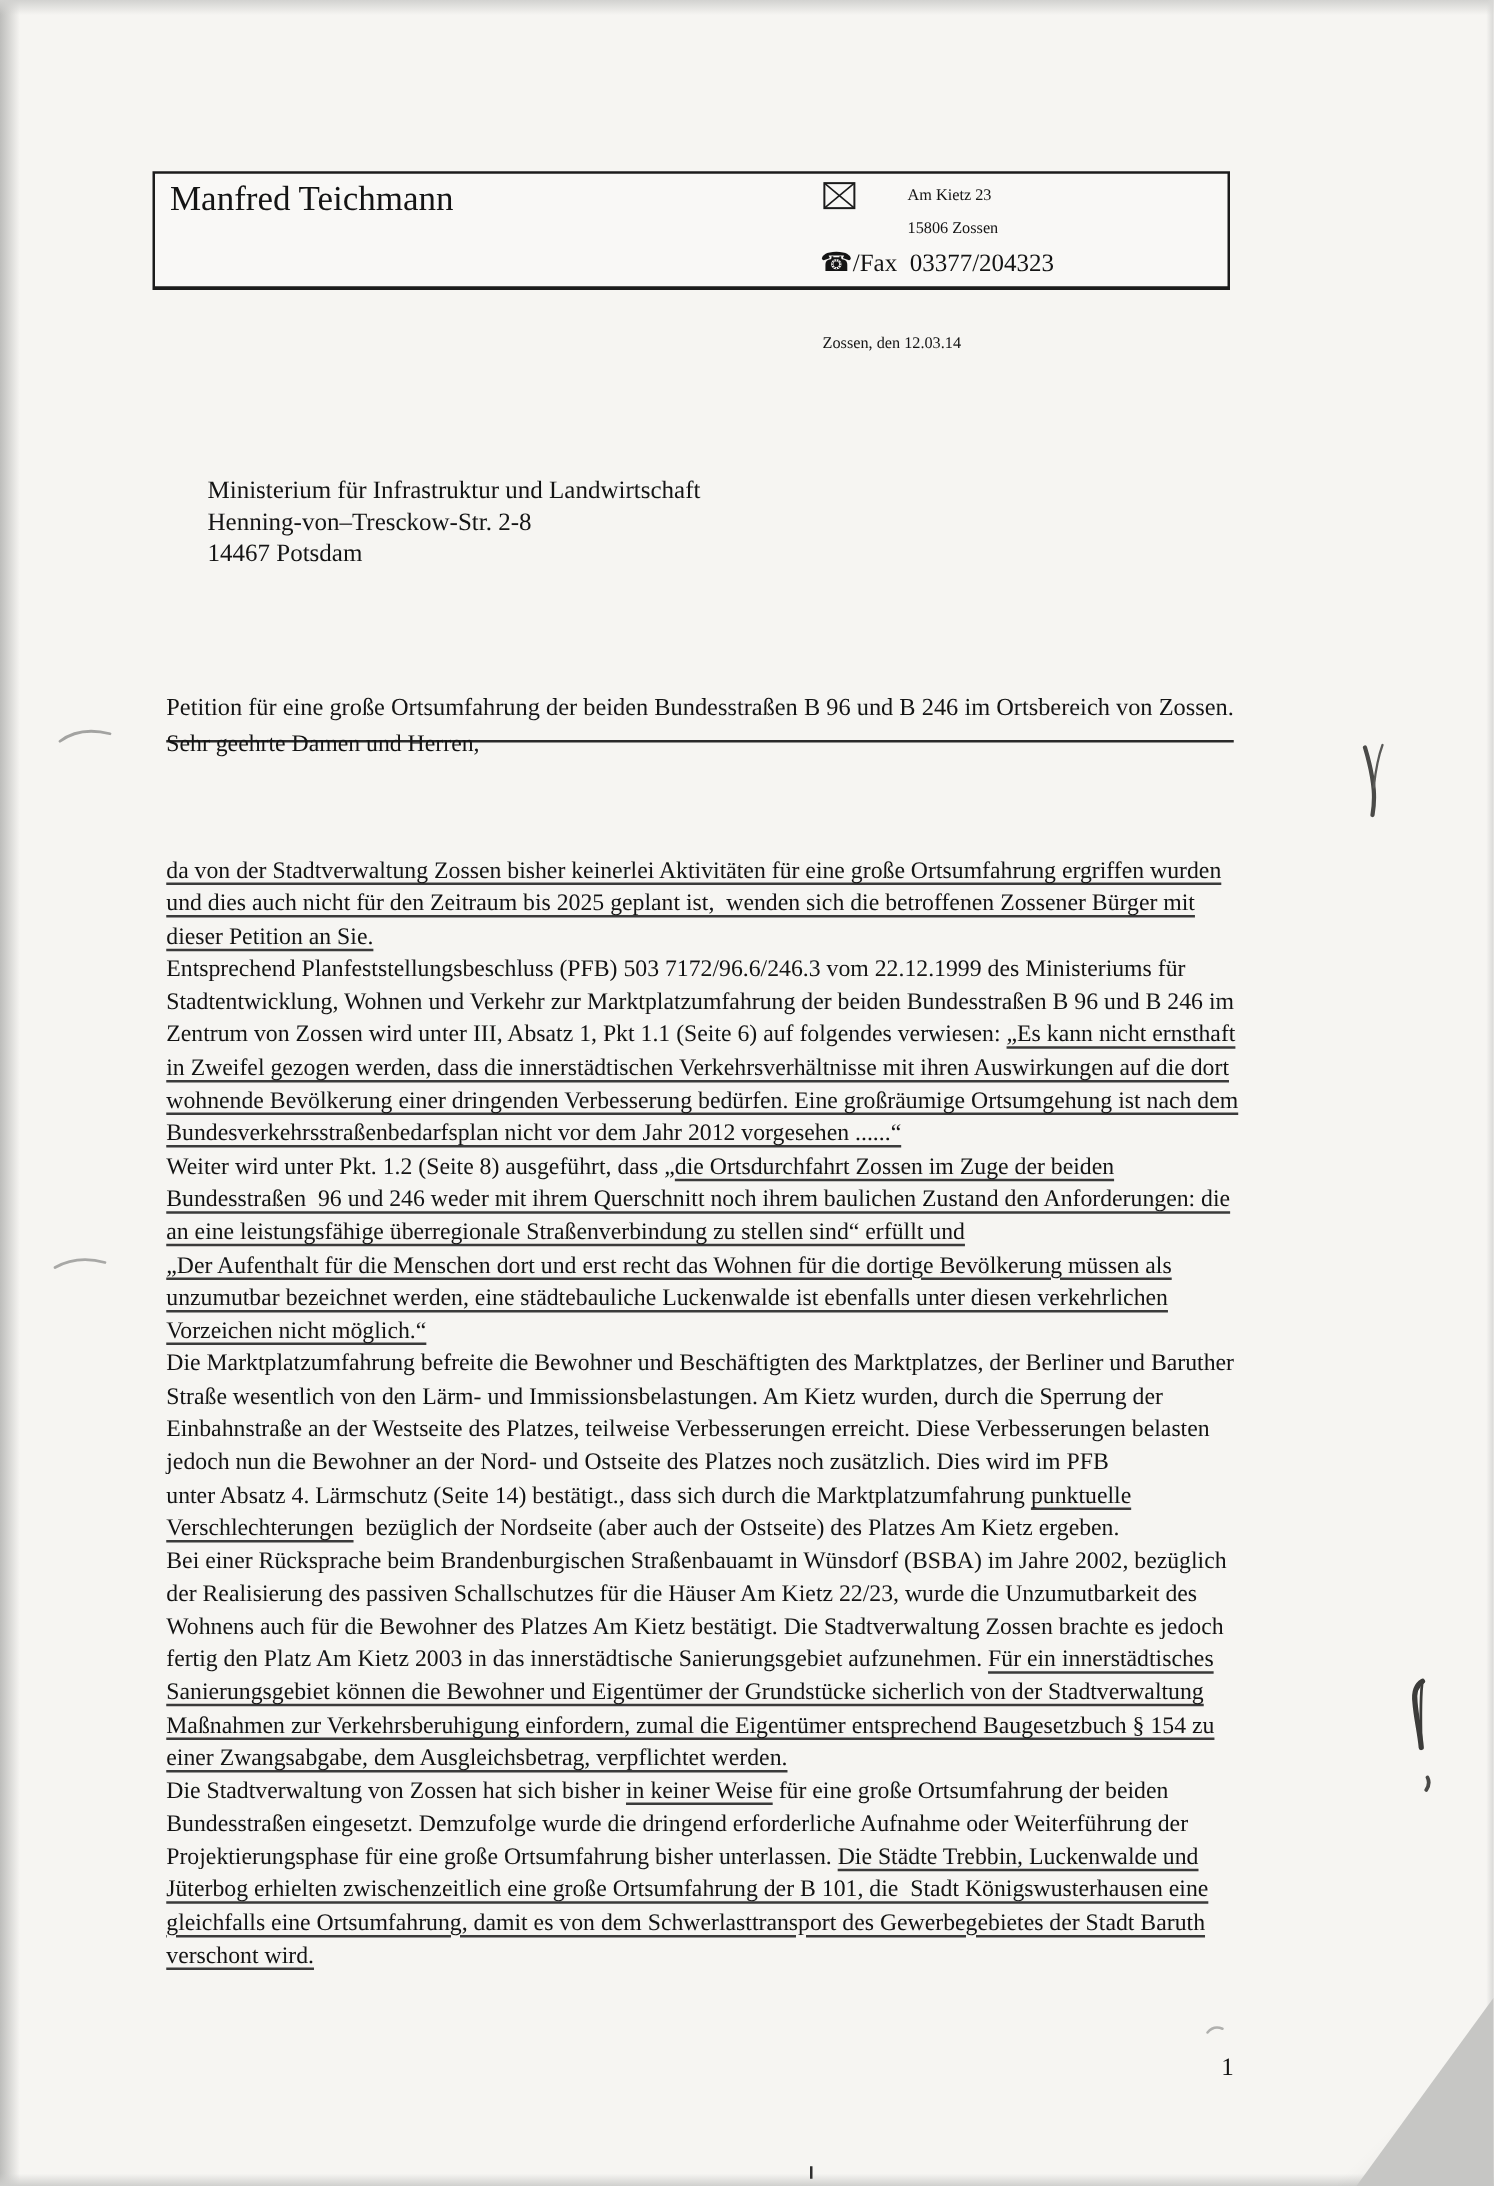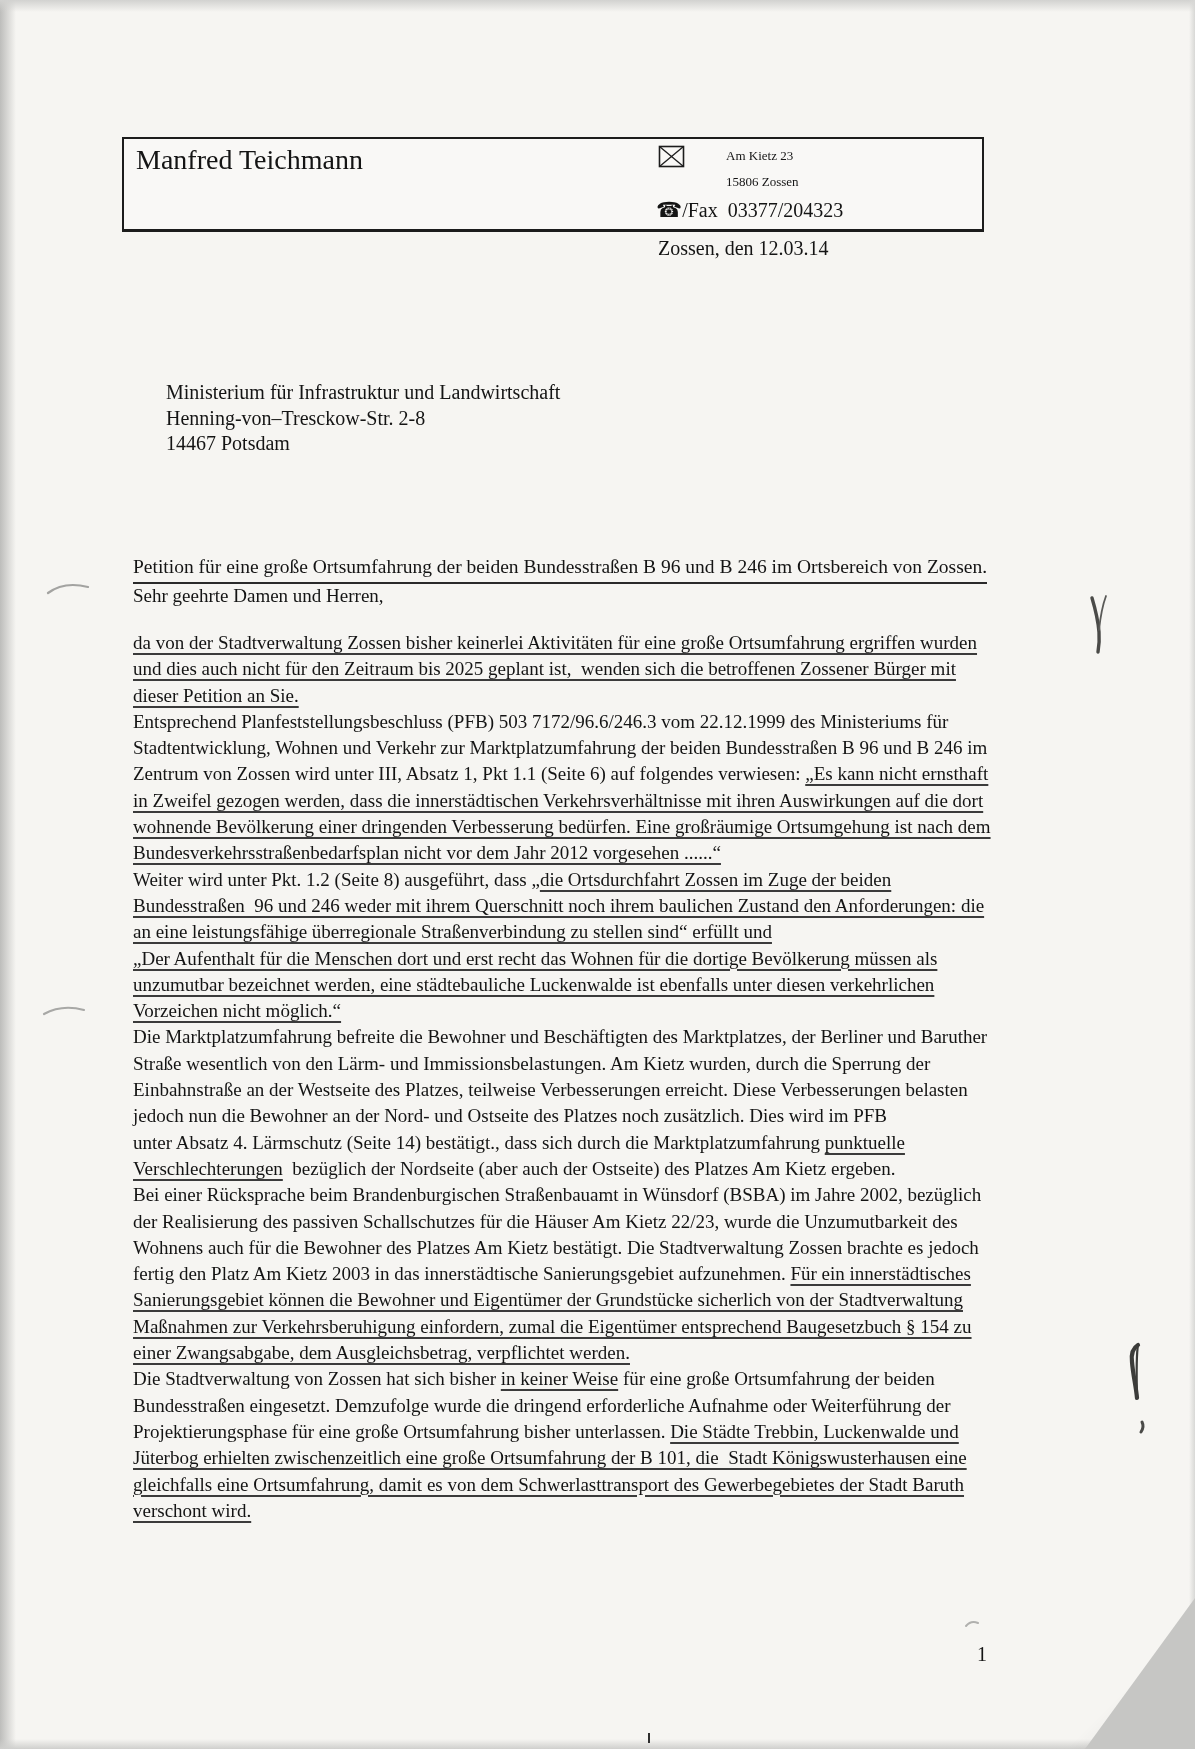--- a/index.html
+++ b/index.html
@@ -25,26 +25,26 @@
     background:linear-gradient(135deg,rgba(0,0,0,0) 55%,rgba(0,0,0,.12) 100%);}
   
   .sender-box{position:absolute;left:122px;top:137px;width:858px;height:90px;
     border:2px solid #1c1c1c;border-bottom-width:3px;background:rgba(255,255,255,.35);}
   .sender-name{position:absolute;left:12px;top:5px;font-size:28px;}
   .envelope{position:absolute;left:534px;top:6px;}
   .box-address{position:absolute;left:602px;top:4px;font-size:13px;line-height:26px;}
   .fax-line{position:absolute;left:532px;top:59px;font-size:20px;}
   .phone-glyph{font-family:"DejaVu Sans",sans-serif;font-size:21px;}
   
-  .date-line{position:absolute;left:658px;top:237px;font-size:20px;}
+  .date-line{position:absolute;left:658px;top:266px;font-size:13px;}
   .recipient{position:absolute;left:133px;top:380px;font-size:20px;line-height:25.5px;margin-left:33px;}
   .subject{position:absolute;left:133px;top:556px;font-size:19.5px;
-    border-bottom:2px solid #2a2a2a;padding-bottom:4px;text-align:center;}
+    border-bottom:2px solid #2a2a2a;padding-bottom:14px;text-align:center;}
   .salutation{position:absolute;left:133px;top:585px;font-size:19px;}
-  .body-lines{position:absolute;left:133px;top:630px;width:870px;
+  .body-lines{position:absolute;left:133px;top:684px;width:870px;
     font-size:19px;line-height:26.3px;}
   .body-line{white-space:pre-wrap;}
   .u{text-decoration:underline;text-decoration-thickness:1.8px;
      text-underline-offset:4px;text-decoration-color:#3b3b3b;}
   .page-number{position:absolute;left:977px;top:1643px;font-size:20px;}
   
   .mark{position:absolute;}
   .mark svg{display:block;}
   .tiny-dash{position:absolute;left:648px;top:1733px;width:2px;height:10px;background:#2e2e2e;}
 </style>

